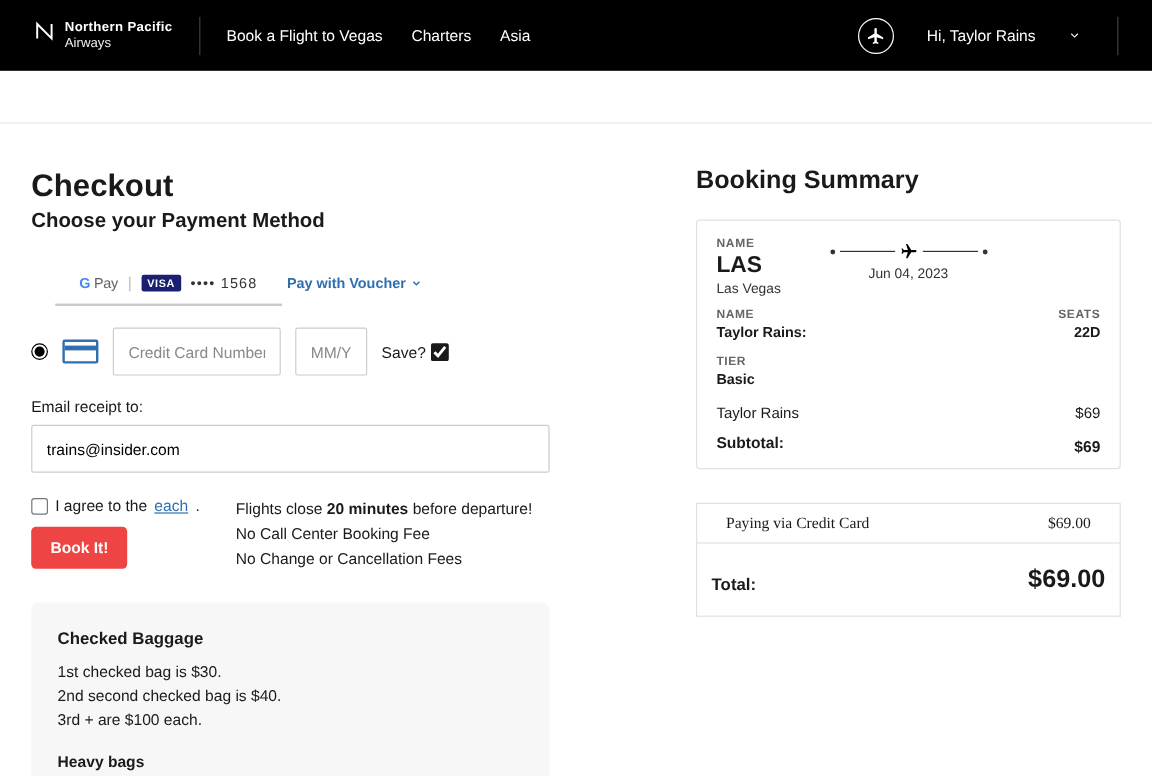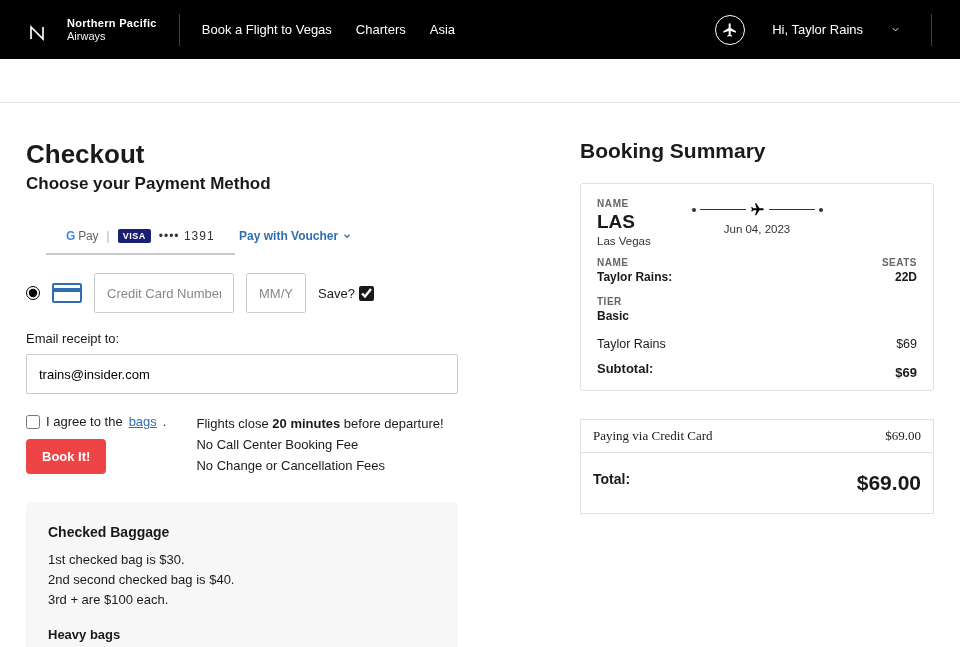--- a/index.html
+++ b/index.html
@@ -1,20 +1,20 @@
 <!DOCTYPE html>
 <html><head>
 <meta charset="utf-8">
 <style>
 * { box-sizing: border-box; margin: 0; padding: 0; }
 body { font-family: -apple-system, BlinkMacSystemFont, "Segoe UI", Arial, sans-serif; color: #1a1a1a; background: #fff; }
 
 
 .header { background: #000; color: #fff; height: 59px; display: flex; align-items: center; padding: 0 28px; }
-.logo { display: flex; align-items: flex-end; gap: 21px; }
+.logo { display: flex; align-items: flex-start; gap: 8px; }
 .logo-icon { width: 18px; height: 18px; }
 .logo-text { display: flex; flex-direction: column; font-size: 11px; line-height: 1.15; }
 .logo-text .top { font-weight: 600; letter-spacing: 0.3px; }
 .logo-text .bot { font-weight: 400; opacity: 0.95; }
 .header-divider { width: 1px; height: 32px; background: rgba(255,255,255,0.25); margin: 0 22px; }
 .nav { display: flex; gap: 24px; font-size: 13px; }
 .nav a { color: #fff; text-decoration: none; cursor: pointer; }
 .spacer { flex: 1; }
 .user-area { display: flex; align-items: center; gap: 27px; font-size: 13px; cursor: pointer; padding-right: 12px; }
 .user-icon-wrap { width: 30px; height: 30px; border: 1.5px solid #fff; border-radius: 50%; display: flex; align-items: center; justify-content: center; }
@@ -89,22 +89,22 @@
 .date-txt { font-size: 11.5px; margin-top: 6px; color: #333; }
 
 .srow { display: flex; justify-content: space-between; margin-top: 10px; }
 .slabel { font-size: 10px; letter-spacing: 0.5px; color: #666; font-weight: 700; }
 .sval { font-size: 12px; font-weight: 600; margin-top: 2px; }
 .tier-block { margin-top: 12px; }
 .pax-line { display: flex; justify-content: space-between; margin-top: 14px; font-size: 12.5px; }
 .subtotal-line { display: flex; justify-content: space-between; margin-top: 10px; font-size: 13px; font-weight: 700; }
 .subtotal-line .amt { font-weight: 700; margin-top: 4px; }
 
-.paying-row { border: 1px solid #e1e1e1; padding: 8px 12px; display: flex; justify-content: space-between; font-family: Georgia, serif; font-size: 13px; }
-.total-row { border: 1px solid #e1e1e1; border-top: none; padding: 18px 12px; display: flex; justify-content: space-between; align-items: flex-start; }
+.paying-row { border: 1px solid #e1e1e1; padding: 8px 24px; display: flex; justify-content: space-between; font-family: Georgia, serif; font-size: 13px; }
+.total-row { border: 1px solid #e1e1e1; border-top: none; padding: 18px 12px; display: flex; justify-content: space-between; align-items: flex-end; }
 .total-row .lbl { font-size: 14px; font-weight: 700; }
 .total-row .amt { font-size: 21px; font-weight: 800; }
 
 </style>
 </head>
 <body>
 
 <div class="header">
   <div class="logo">
     <svg class="logo-icon" viewBox="0 0 24 24" fill="none" stroke="#fff" stroke-width="2.2">
@@ -141,21 +141,21 @@
 <div class="main">
 
   <div class="left">
     <div class="page-title">Checkout</div>
     <div class="page-sub">Choose your Payment Method</div>
 
     <div class="pay-card-tab">
       <span class="gpay"><span class="b">G</span><span class="gray"> </span><span class="gray">Pay</span></span>
       <span class="pipe">|</span>
       <span class="visa-badge">VISA</span>
-      <span class="card-last4">•••• 1391</span>
+      <span class="card-last4">•••• 1568</span>
     </div>
 
     <div class="voucher-link">
       <span>Pay with Voucher</span>
       <svg viewBox="0 0 24 24" fill="none" stroke="#2f6fb0" stroke-width="3">
           <polyline points="6 9 12 15 18 9"></polyline>
         </svg>
     </div>
 
     <div class="payrow">
@@ -172,21 +172,21 @@
     </div>
 
     <label class="email-label">Email receipt to:</label>
     <input class="email-input" value="trains@insider.com" style="">
 
     <div class="bookrow">
       <div class="bookcol-left">
         <div class="terms-wrap">
           <input type="checkbox" style="">
           <span>I agree to the </span>
-            <span class="terms-link">bags</span>
+            <span class="terms-link">each</span>
             <span>.</span>
         </div>
         <button class="book-btn">Book It!</button>
       </div>
       <div class="policy-lines">
         <div><span>Flights close </span><span class="bold">20 minutes</span><span> before departure!</span></div>
         <div>No Call Center Booking Fee</div>
         <div>No Change or Cancellation Fees</div>
       </div>
     </div>

